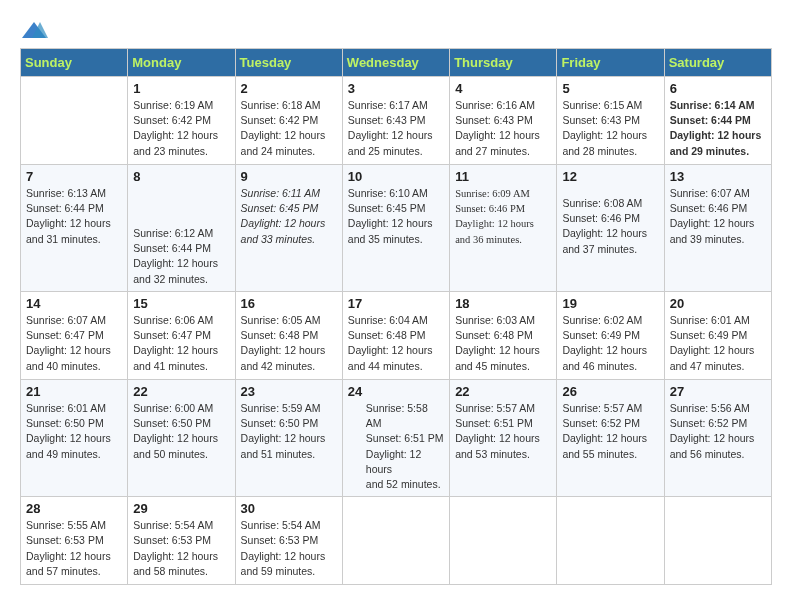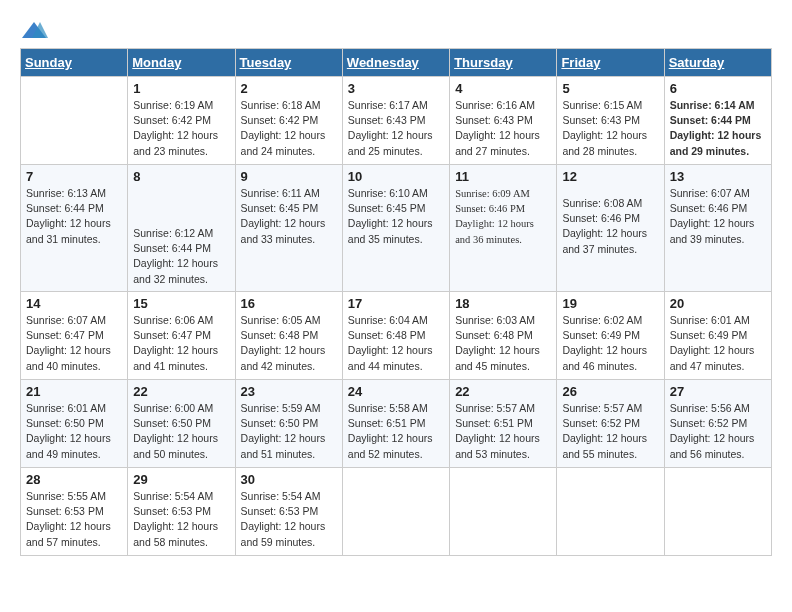--- a/index.html
+++ b/index.html
@@ -43,27 +43,26 @@
       font-size: 16px;
       color: #444;
     }
     table {
       width: 100%;
       border-collapse: collapse;
       table-layout: fixed;
     }
     thead tr th {
       background-color: #2e6da4;
-      color: #ffffff;
+      color: #bef264;
       font-size: 13px;
       font-weight: bold;
       padding: 6px 4px;
       text-align: left;
       border: 1px solid #ccc;
-      text-decoration: underline;
     }
     tbody tr td {
       border: 1px solid #ccc;
       vertical-align: top;
       padding: 4px 5px;
       font-size: 11px;
       color: #333;
       min-height: 80px;
       height: 88px;
     }
@@ -178,21 +177,21 @@
         </td>
         <td>
           <span class="day-number">8</span>
           <div class="day-info" style="white-space: pre-line; margin-top: 42px;">Sunrise: 6:12 AM
 Sunset: 6:44 PM
 Daylight: 12 hours
 and 32 minutes.</div>
         </td>
         <td>
           <span class="day-number">9</span>
-          <div class="day-info" style="white-space: pre-line;">Sunrise: 6:11 AM
+          <div class="day-info" style="white-space: pre-line; font-style: italic;">Sunrise: 6:11 AM
 Sunset: 6:45 PM
 Daylight: 12 hours
 and 33 minutes.</div>
         </td>
         <td>
           <span class="day-number">10</span>
           <div class="day-info" style="white-space: pre-line;">Sunrise: 6:10 AM
 Sunset: 6:45 PM
 Daylight: 12 hours
 and 35 minutes.</div>
@@ -287,21 +286,21 @@
         </td>
         <td>
           <span class="day-number">23</span>
           <div class="day-info" style="white-space: pre-line;">Sunrise: 5:59 AM
 Sunset: 6:50 PM
 Daylight: 12 hours
 and 51 minutes.</div>
         </td>
         <td>
           <span class="day-number">24</span>
-          <div class="day-info" style="white-space: pre-line;">Sunrise: 5:58 AM
+          <div class="day-info" style="white-space: pre-line; margin-left: 18px;">Sunrise: 5:58 AM
 Sunset: 6:51 PM
 Daylight: 12 hours
 and 52 minutes.</div>
         </td>
         <td>
           <span class="day-number">22</span>
           <div class="day-info" style="white-space: pre-line;">Sunrise: 5:57 AM
 Sunset: 6:51 PM
 Daylight: 12 hours
 and 53 minutes.</div>

